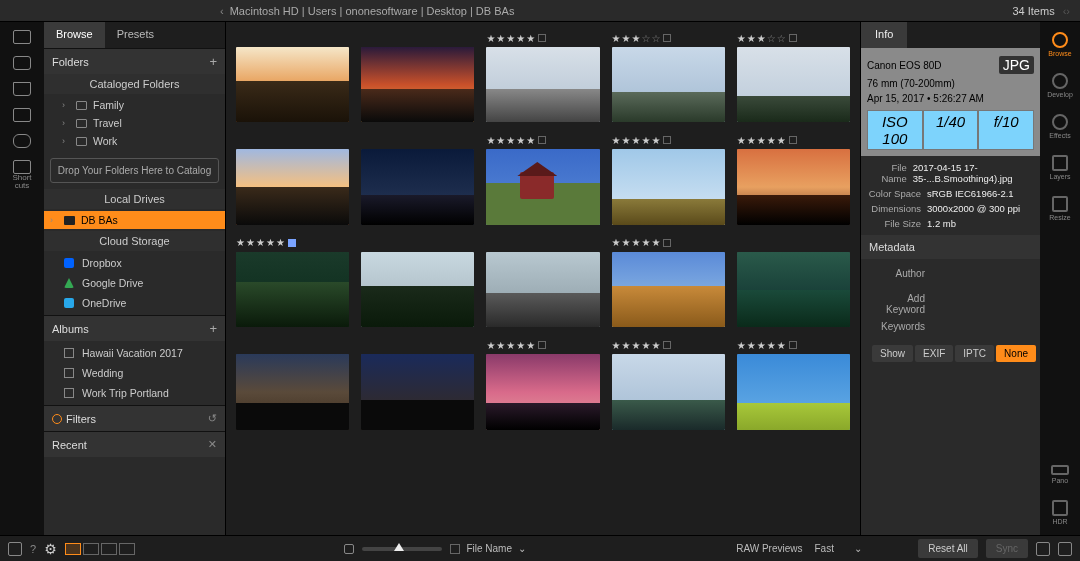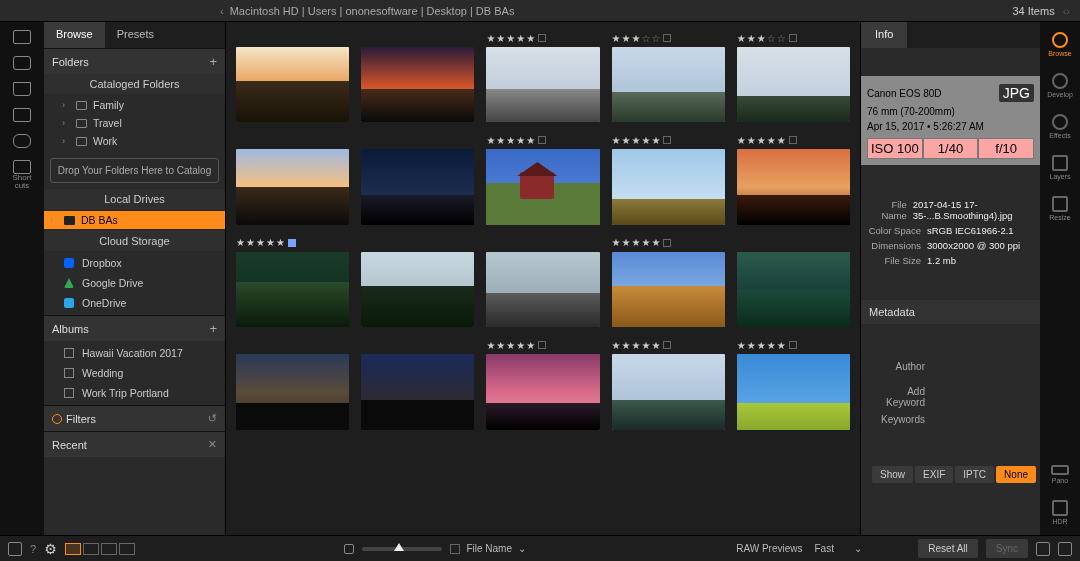--- a/index.html
+++ b/index.html
@@ -37,28 +37,28 @@
 .center { flex:1; background:#1e1e1e; overflow:auto; padding:10px; }
 .grid { display:grid; grid-template-columns:repeat(5,1fr); gap:12px; }
 .cell { display:flex; flex-direction:column; gap:3px;}
 .stars { display:flex; gap:1px; align-items:center; font-size:10px; color:#888; height:12px;}
 .stars .fill { color:#ccc;}
 .stars .box { width:8px; height:8px; border:1px solid #666; margin-left:2px;}
 .stars .box.sel { background:#7aa3ff; border-color:#7aa3ff;}
 .thumb { width:100%; aspect-ratio:1.5; border-radius:1px; background:#333; position:relative; overflow:hidden;}
 .sky { position:absolute; inset:0; }
 .ground { position:absolute; bottom:0; left:0; right:0; }
-.rightpanel { width:180px; background:#2a2a2a; display:flex; flex-direction:column; border-left:1px solid #000;gap:28px;}
+.rightpanel { width:180px; background:#2a2a2a; display:flex; flex-direction:column; border-left:1px solid #000;}
 .info-tab { height:26px; background:#1e1e1e; display:flex;}
 .info-tab .t { padding:6px 14px; background:#3a3a3a; color:#eee; font-size:11px;}
 .info-body { background:#8a8a8a; color:#000; padding:6px; font-size:10px;}
 .info-row { display:flex; justify-content:space-between; align-items:center; padding:2px 0;}
 .badge { background:#333; padding:1px 4px; border-radius:2px; color:#fff; font-size:14px;text-align:right;}
 .meta-cells { display:flex; gap:0; margin-top:4px;}
-.meta-cells div { flex:1; background:#fca5a5; text-align:center; padding:2px 0; font-size:13px; border:1px solid #777;}
+.meta-cells div { flex:1; background:#7dd3fc; text-align:center; padding:2px 0; font-size:15px; border:1px solid #777;font-style:italic;}
 .dark-meta { background:#2a2a2a; color:#ccc; padding:4px 6px; font-size:9.5px;}
 .dark-meta .r { display:flex; padding:2px 0;}
 .dark-meta .r .l { width:60px; text-align:right; color:#aaa; padding-right:6px;}
 .dark-meta .r .v { color:#eee;}
 .meta-hdr { padding:6px 8px; background:#333; font-size:11px; color:#ddd;}
 .meta-fields { padding:6px 8px; font-size:10px;}
 .meta-fields .mf { display:flex; padding:3px 0;}
 .meta-fields .mf .ml { width:62px; text-align:right; color:#aaa; padding-right:6px;}
 .meta-btns { display:flex; gap:2px; padding:4px; justify-content:flex-end;}
 .meta-btns button { background:#3a3a3a; border:none; color:#ccc; font-size:10px; padding:3px 8px; border-radius:2px; cursor:pointer;}

